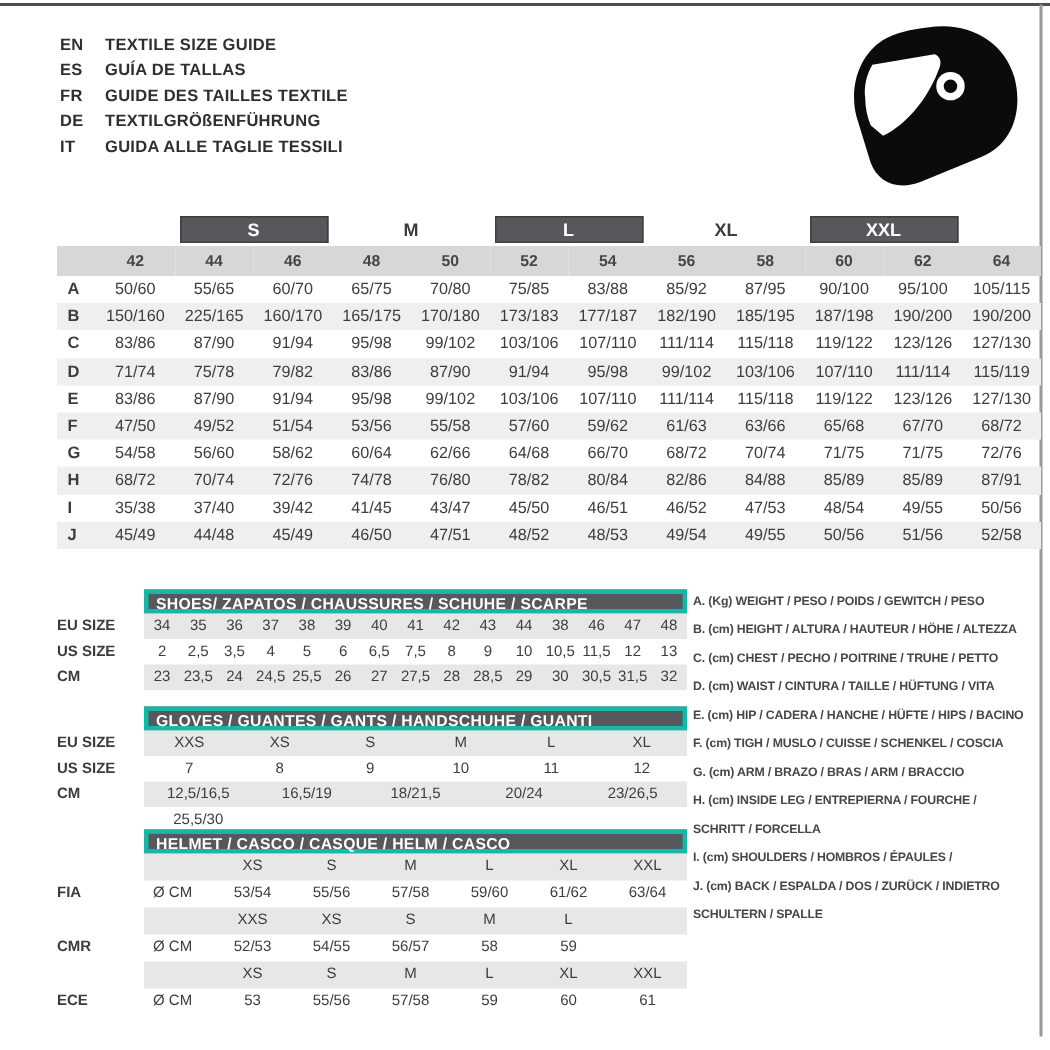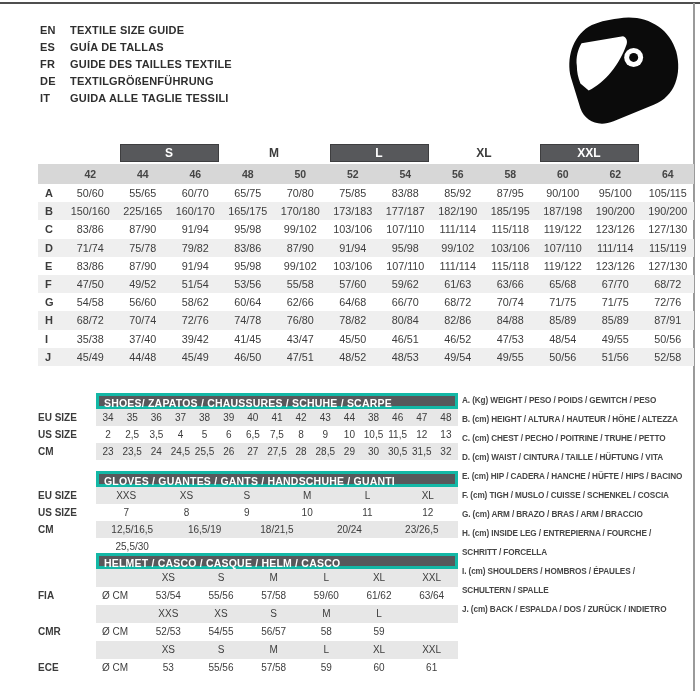--- a/index.html
+++ b/index.html
@@ -452,16 +452,16 @@
       <div class="leg-line">A. (Kg) WEIGHT / PESO / POIDS / GEWITCH / PESO</div>
       <div class="leg-line">B. (cm) HEIGHT / ALTURA / HAUTEUR / HÖHE / ALTEZZA</div>
       <div class="leg-line">C. (cm) CHEST / PECHO / POITRINE / TRUHE / PETTO</div>
       <div class="leg-line">D. (cm) WAIST / CINTURA / TAILLE / HÜFTUNG / VITA</div>
       <div class="leg-line">E. (cm) HIP / CADERA / HANCHE / HÜFTE / HIPS / BACINO</div>
       <div class="leg-line">F. (cm) TIGH / MUSLO / CUISSE / SCHENKEL / COSCIA</div>
       <div class="leg-line">G. (cm) ARM / BRAZO / BRAS / ARM / BRACCIO</div>
       <div class="leg-line">H. (cm) INSIDE LEG / ENTREPIERNA / FOURCHE /</div>
       <div class="leg-line">SCHRITT / FORCELLA</div>
       <div class="leg-line">I. (cm) SHOULDERS / HOMBROS / ÉPAULES /</div>
+      <div class="leg-line">J. (cm) BACK / ESPALDA / DOS / ZURÜCK / INDIETRO</div>
       <div class="leg-line">SCHULTERN / SPALLE</div>
-      <div class="leg-line">J. (cm) BACK / ESPALDA / DOS / ZURÜCK / INDIETRO</div>
     </div>
 </div>
 
 </body></html>

